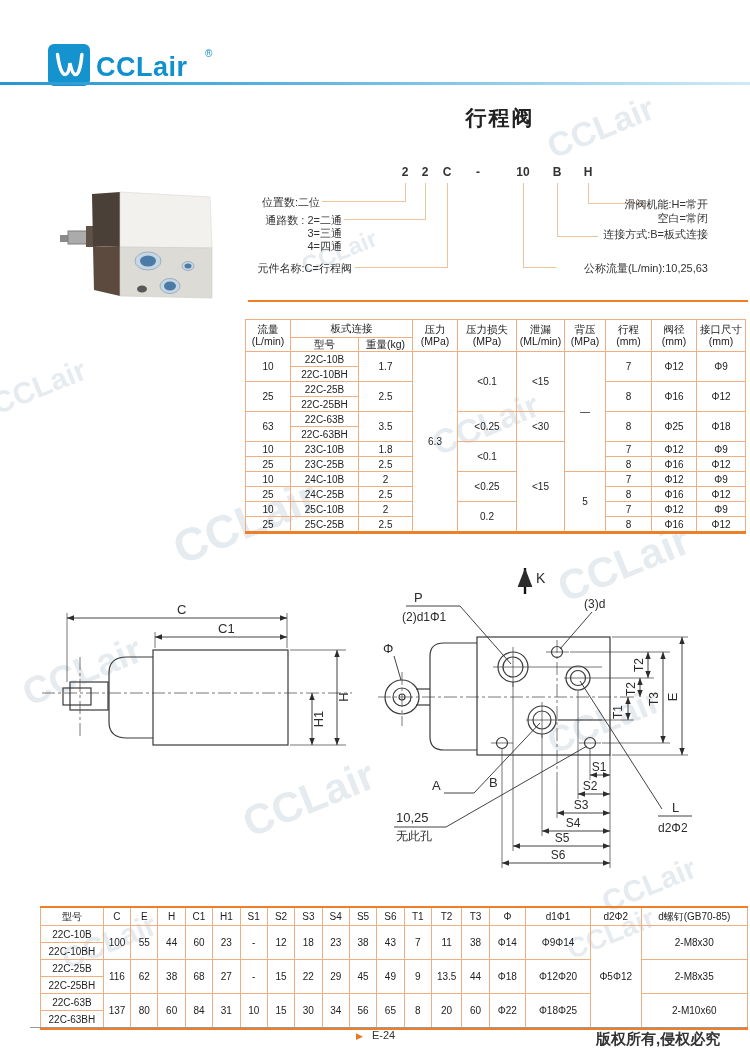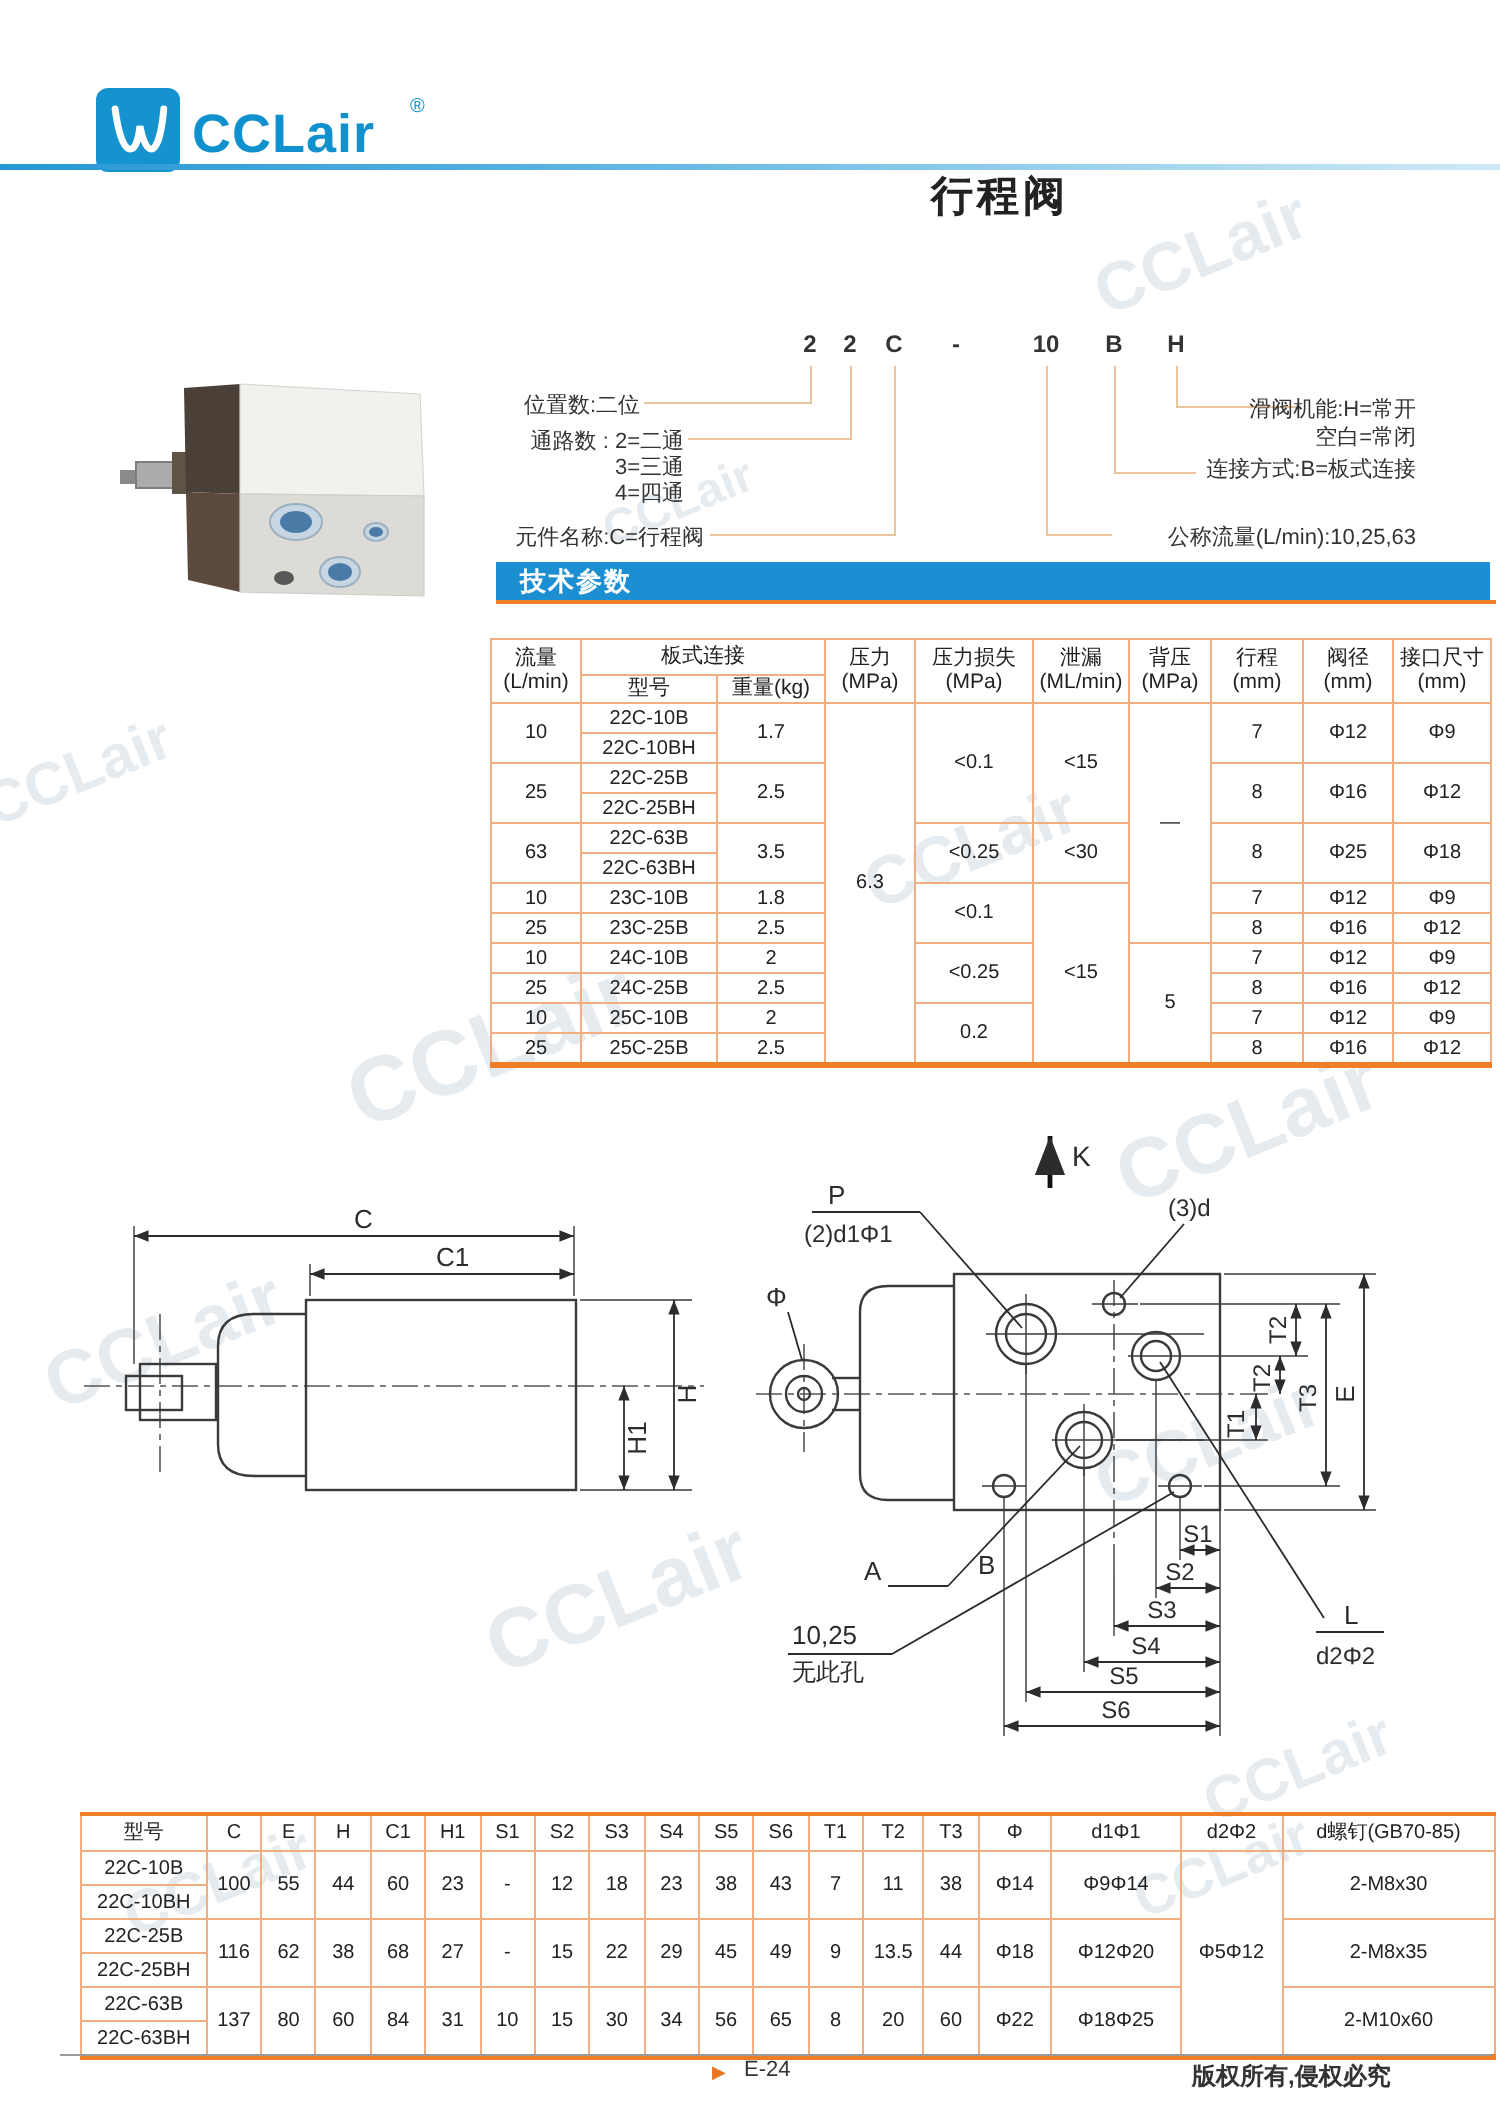--- a/index.html
+++ b/index.html
@@ -5,21 +5,21 @@
   html,body{margin:0;padding:0;background:#e9e9e9;}
   #page{position:relative;width:750px;height:1061px;background:#ffffff;overflow:hidden;
         font-family:"Liberation Sans","DejaVu Sans",sans-serif;color:#333;}
   .abs{position:absolute;}
   
   #logo-box{position:absolute;left:48px;top:44px;width:42px;height:42px;background:#1493CE;border-radius:6px;}
   #logo-text{position:absolute;left:96px;top:52px;font-size:27px;font-weight:bold;color:#1190CE;letter-spacing:0.5px;}
   #logo-reg{position:absolute;left:205px;top:48px;font-size:10px;color:#1190CE;}
   #hdr-line{position:absolute;left:0;top:82px;width:750px;height:3px;
             background:linear-gradient(to right,#2497d4 0%,#55b1e0 35%,#cfeaf7 100%);}
-  #page-title{position:absolute;left:255px;top:84px;width:490px;text-align:center;
+  #page-title{position:absolute;left:255px;top:104px;width:490px;text-align:center;
               font-size:21px;font-weight:bold;color:#222;letter-spacing:2px;}
   .banner{position:absolute;background:#1B8FD2;color:#fff;font-size:13px;font-weight:bold;
           line-height:20px;height:20px;padding-left:12px;box-sizing:border-box;letter-spacing:1px;}
   #accent-line{position:absolute;left:248px;top:300px;width:500px;height:2px;background:#F07E26;}
   
   .oc-part{position:absolute;top:165px;font-size:12px;color:#333;transform:translateX(-50%);font-weight:bold;}
   .oc-line{position:absolute;background:#EBC49E;}
   .oc-label{position:absolute;font-size:11px;color:#333;text-align:right;white-space:nowrap;}
   
   table{border-collapse:collapse;table-layout:fixed;margin-top:16px;}
@@ -36,21 +36,21 @@
   .dim-table th{height:17px;}
   
   svg text{font-family:"Liberation Sans","DejaVu Sans",sans-serif;fill:#2c2c2c;}
   
   .wm{position:absolute;font-weight:bold;color:rgba(130,155,178,0.20);transform:rotate(-22deg);
       white-space:nowrap;pointer-events:none;}
   
   #footer-line{position:absolute;left:30px;top:1027px;width:716px;height:1px;background:#9a9a9a;}
   #footer-tri{position:absolute;left:356px;top:1031px;font-size:9px;color:#E87722;}
   #footer-page{position:absolute;left:372px;top:1029px;font-size:11px;color:#333;}
-  #footer-copy{position:absolute;left:596px;top:1030px;font-size:12px;font-weight:bold;color:#333;}
+  #footer-copy{position:absolute;left:596px;top:1030px;font-size:15px;font-weight:bold;color:#333;}
 </style>
 </head>
 <body>
 
 <div id="page">
 
   <div class="wm" style="left:545px;top:108px;font-size:34px;">CCLair</div>
   <div class="wm" style="left:300px;top:238px;font-size:24px;">CCLair</div>
   <div class="wm" style="left:-10px;top:370px;font-size:30px;">CCLair</div>
   <div class="wm" style="left:430px;top:405px;font-size:34px;">CCLair</div>
@@ -116,21 +116,20 @@
   <div class="oc-label" style="left:230px;width:90px;top:195px;">位置数:二位</div>
   <div class="oc-label" style="left:238px;width:104px;top:213px;">通路数 : 2=二通</div>
   <div class="oc-label" style="left:238px;width:104px;top:226px;">3=三通</div>
   <div class="oc-label" style="left:238px;width:104px;top:239px;">4=四通</div>
   <div class="oc-label" style="left:238px;width:114px;top:261px;">元件名称:C=行程阀</div>
   <div class="oc-label" style="left:608px;width:100px;top:197px;">滑阀机能:H=常开</div>
   <div class="oc-label" style="left:608px;width:100px;top:211px;">空白=常闭</div>
   <div class="oc-label" style="left:570px;width:138px;top:227px;">连接方式:B=板式连接</div>
   <div class="oc-label" style="left:560px;width:148px;top:261px;">公称流量(L/min):10,25,63</div>
 
-  <div class="banner" style="left:248px;top:281px;width:497px;">技术参数</div>
   <div id="accent-line"></div>
 
   <table class="tech-table">
     <colgroup>
       <col style="width:45px">
         <col style="width:68px">
         <col style="width:54px">
         <col style="width:45px">
       <col style="width:59px">
         <col style="width:48px">

